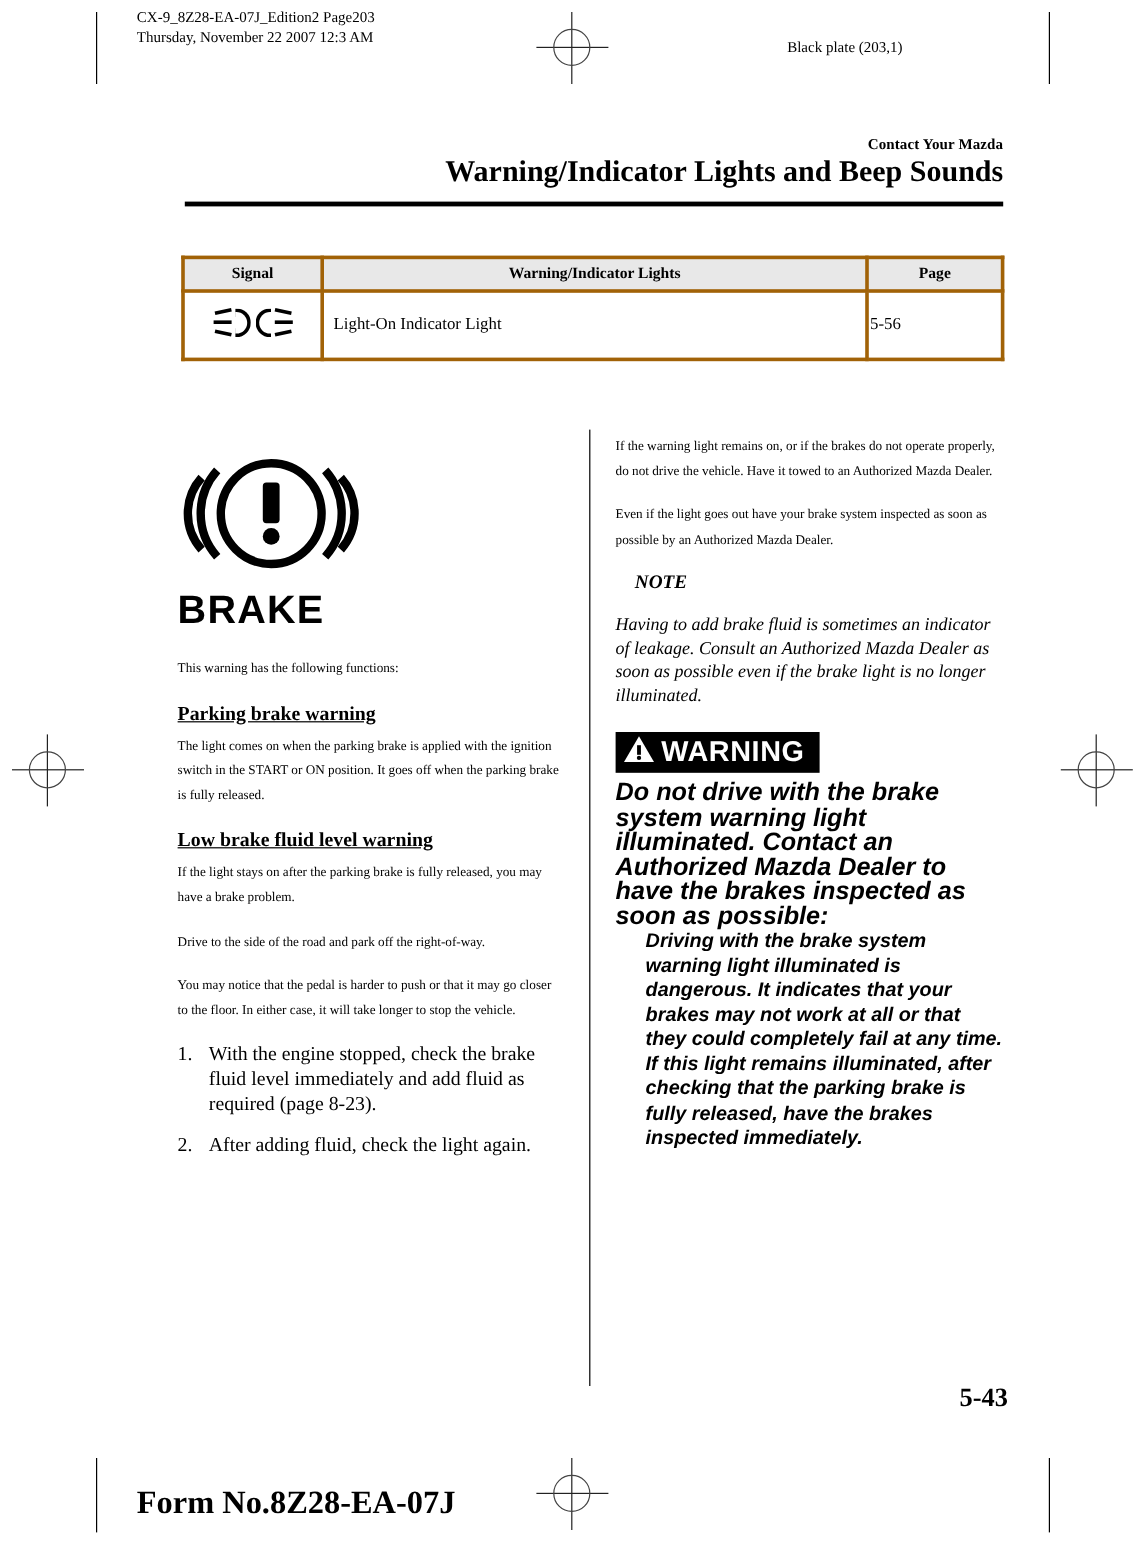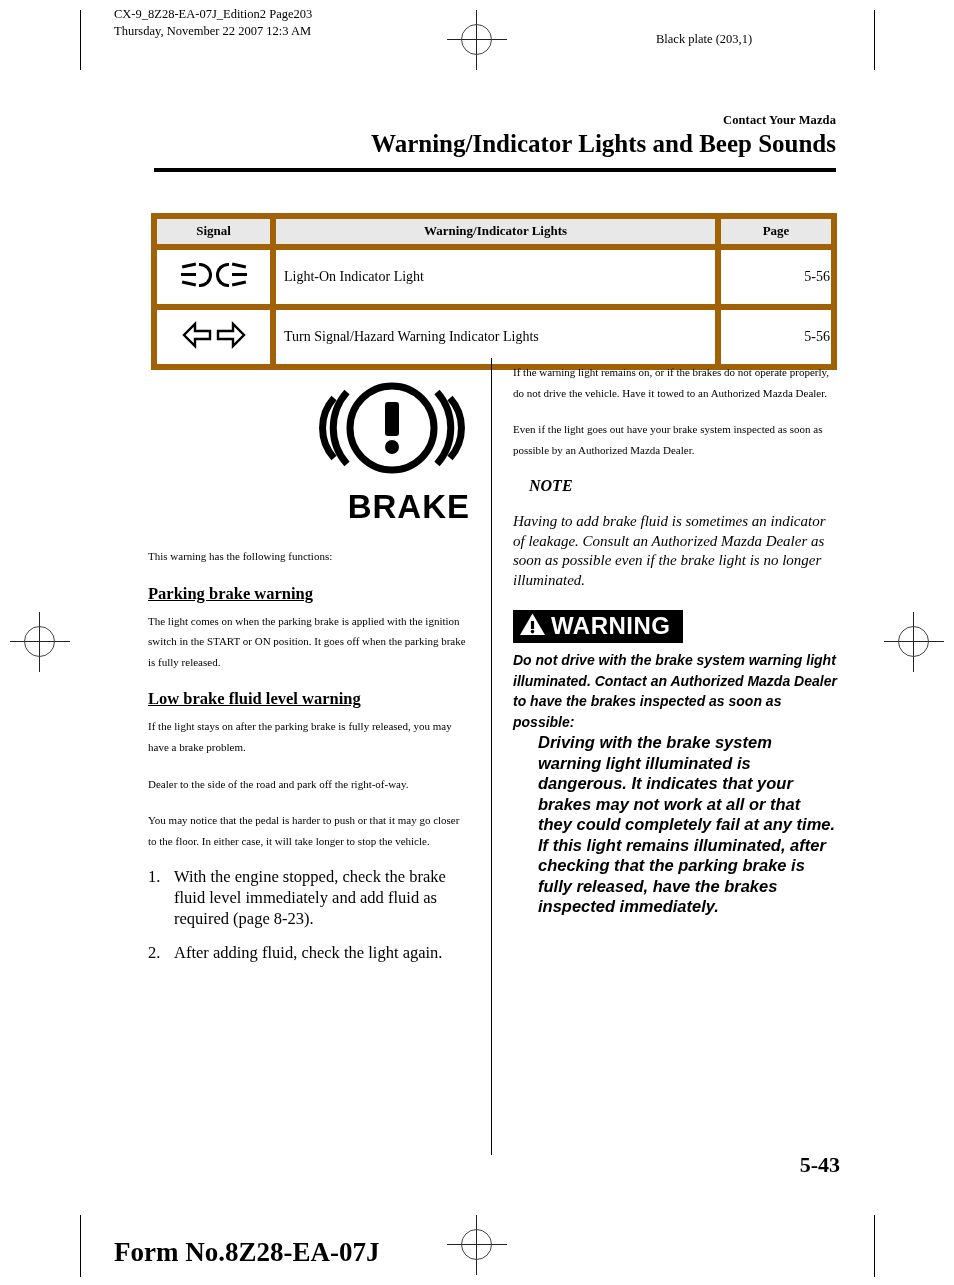--- a/index.html
+++ b/index.html
@@ -20,27 +20,27 @@
   .hdr-left{position:absolute;left:114px;top:6px;font-size:12.5px;line-height:17px;white-space:nowrap;}
   .hdr-right{position:absolute;left:656px;top:32px;font-size:12.5px;white-space:nowrap;}
 
   
   .sec-kicker{position:absolute;right:118px;top:113px;font-size:12.5px;font-weight:bold;letter-spacing:.1px;}
   .sec-title{position:absolute;right:118px;top:130px;font-size:25px;font-weight:bold;white-space:nowrap;}
   .title-rule{position:absolute;left:154px;top:168px;width:682px;height:4px;background:#000;}
 
   
   table.signals{position:absolute;left:151px;top:213px;width:686px;border-collapse:collapse;}
-  table.signals th,table.signals td{border:6px solid #a16207;}
+  table.signals th,table.signals td{border:3px solid #a16207;}
   table.signals th{background:#e8e8e8;font-size:13px;font-weight:bold;text-align:center;padding:4px 0 5px;}
   .c-signal{width:113px;}
   .c-page{width:110px;}
   td.sig{text-align:center;vertical-align:middle;height:52px;}
   td.desc{font-size:14px;padding-left:8px;vertical-align:middle;}
-  td.pg{font-size:14px;text-align:right;vertical-align:middle;}
+  td.pg{font-size:14px;text-align:left;vertical-align:middle;}
 
   
   .hl-icon{display:inline-block;position:relative;width:68px;height:28px;}
   .hl-icon .lamp{position:absolute;top:2px;width:13px;height:24px;border:3px solid #000;box-sizing:border-box;}
   .hl-icon .lampL{left:19px;border-radius:0 13px 13px 0;border-left:none;}
   .hl-icon .lampR{left:36px;border-radius:13px 0 0 13px;border-right:none;}
   .hl-icon .ray{position:absolute;height:3px;background:#000;}
   .hl-icon .rL1{left:2px;top:3px;width:14px;transform:rotate(-12deg);}
   .hl-icon .rL2{left:1px;top:12px;width:15px;}
   .hl-icon .rL3{left:2px;top:21px;width:14px;transform:rotate(12deg);}
@@ -59,31 +59,31 @@
   h3.subhead .tri{font-size:15px;margin-right:1px;}
 
   p.body{font-size:11px;line-height:20.6px;margin:0 0 16px;text-align:left;}
   p.uhead{font-size:16.5px;line-height:21px;font-weight:bold;text-decoration:underline;margin:0 0 7px;}
 
   ol.steps{margin:0;padding:0;list-style:none;}
   ol.steps li{font-size:16.5px;line-height:20.6px;margin-bottom:14px;padding-left:26px;position:relative;}
   ol.steps li .num{position:absolute;left:0;top:0;}
 
   
-  .brake-sym{width:100%;text-align:right;margin:14px 0 22px;}
+  .brake-sym{width:100%;text-align:left;margin:14px 0 22px;}
   .brake-word{font-family:"Liberation Sans", sans-serif;font-weight:bold;font-size:33px;letter-spacing:1px;line-height:34px;margin-top:-2px;}
 
   
   .note-t{font-family:"Liberation Serif", serif;font-style:italic;font-weight:bold;font-size:16px;line-height:20px;margin:16px;}
   .note-b{font-family:"Liberation Serif", serif;font-style:italic;font-size:15px;line-height:19.5px;margin:0 0 20px;}
 
   
   .warn-bar{display:inline-flex;align-items:center;background:#000;color:#fff;padding:2px 12px 3px 6px;margin-bottom:7px;}
   .warn-bar .wtxt{font-family:"Liberation Sans", sans-serif;font-weight:bold;font-size:24px;line-height:26px;letter-spacing:.5px;margin-left:5px;text-align:center;}
-  .warn-lead{font-family:"Liberation Sans", sans-serif;font-style:italic;font-weight:bold;font-size:14px;line-height:20.5px;margin:0;}
+  .warn-lead{font-family:"Liberation Sans", sans-serif;font-style:italic;font-weight:bold;font-size:21px;line-height:20.5px;margin:0;}
   .warn-sub{font-family:"Liberation Sans", sans-serif;font-style:italic;font-weight:bold;font-size:16.5px;line-height:20.5px;margin:0;padding-left:25px;}
 
   
   .folio{position:absolute;right:114px;top:1152px;font-size:22px;font-weight:bold;}
   .formno{position:absolute;left:114px;top:1237px;font-size:27px;font-weight:bold;white-space:nowrap;}
 </style>
 </head>
 <body>
 
 <div class="trimline" style="left:80px;top:10px;width:1px;height:60px;"></div>
@@ -135,32 +135,20 @@
       <td class="sig">
         <span class="hl-icon">
           <span class="ray rL1"></span><span class="ray rL2"></span><span class="ray rL3"></span>
           <span class="lamp lampL"></span><span class="lamp lampR"></span>
           <span class="ray rR1"></span><span class="ray rR2"></span><span class="ray rR3"></span>
         </span>
       </td>
       <td class="desc">Light-On Indicator Light</td>
       <td class="pg">5-56</td>
     </tr>
-    <tr>
-      <td class="sig">
-        <span class="turn-icon">
-          <svg width="64" height="30" viewBox="0 0 64 30" aria-hidden="true">
-            <path d="M13 4 L13 11 L28 11 L28 19 L13 19 L13 26 L2 15 Z" fill="#fff" stroke="#000" stroke-width="2.4" stroke-linejoin="miter"></path>
-            <path d="M51 4 L51 11 L36 11 L36 19 L51 19 L51 26 L62 15 Z" fill="#fff" stroke="#000" stroke-width="2.4" stroke-linejoin="miter"></path>
-          </svg>
-        </span>
-      </td>
-      <td class="desc">Turn Signal/Hazard Warning Indicator Lights</td>
-      <td class="pg">5-56</td>
-    </tr>
   </tbody>
 </table>
 
 <div class="col-div"></div>
 
 <div class="colL">
 
   <div class="brake-sym">
     <svg width="156" height="112" viewBox="0 0 156 112" aria-hidden="true">
       <circle cx="78" cy="52" r="42" fill="none" stroke="#000" stroke-width="7"></circle>
@@ -174,21 +162,21 @@
     <div class="brake-word">BRAKE</div>
   </div>
 
   <p class="body">This warning has the following functions:</p>
 
   <p class="uhead">Parking brake warning</p>
   <p class="body">The light comes on when the parking brake is applied with the ignition switch in the START or ON position. It goes off when the parking brake is fully released.</p>
 
   <p class="uhead">Low brake fluid level warning</p>
   <p class="body">If the light stays on after the parking brake is fully released, you may have a brake problem.</p>
-  <p class="body">Dealer to the side of the road and park off the right-of-way.</p>
+  <p class="body">Drive to the side of the road and park off the right-of-way.</p>
   <p class="body">You may notice that the pedal is harder to push or that it may go closer to the floor. In either case, it will take longer to stop the vehicle.</p>
 
   <ol class="steps">
     <li>
       <span class="num">1.</span>
       <span>With the engine stopped, check the brake fluid level immediately and add fluid as required (page 8-23).</span>
     </li>
     <li>
       <span class="num">2.</span>
       <span>After adding fluid, check the light again.</span>

